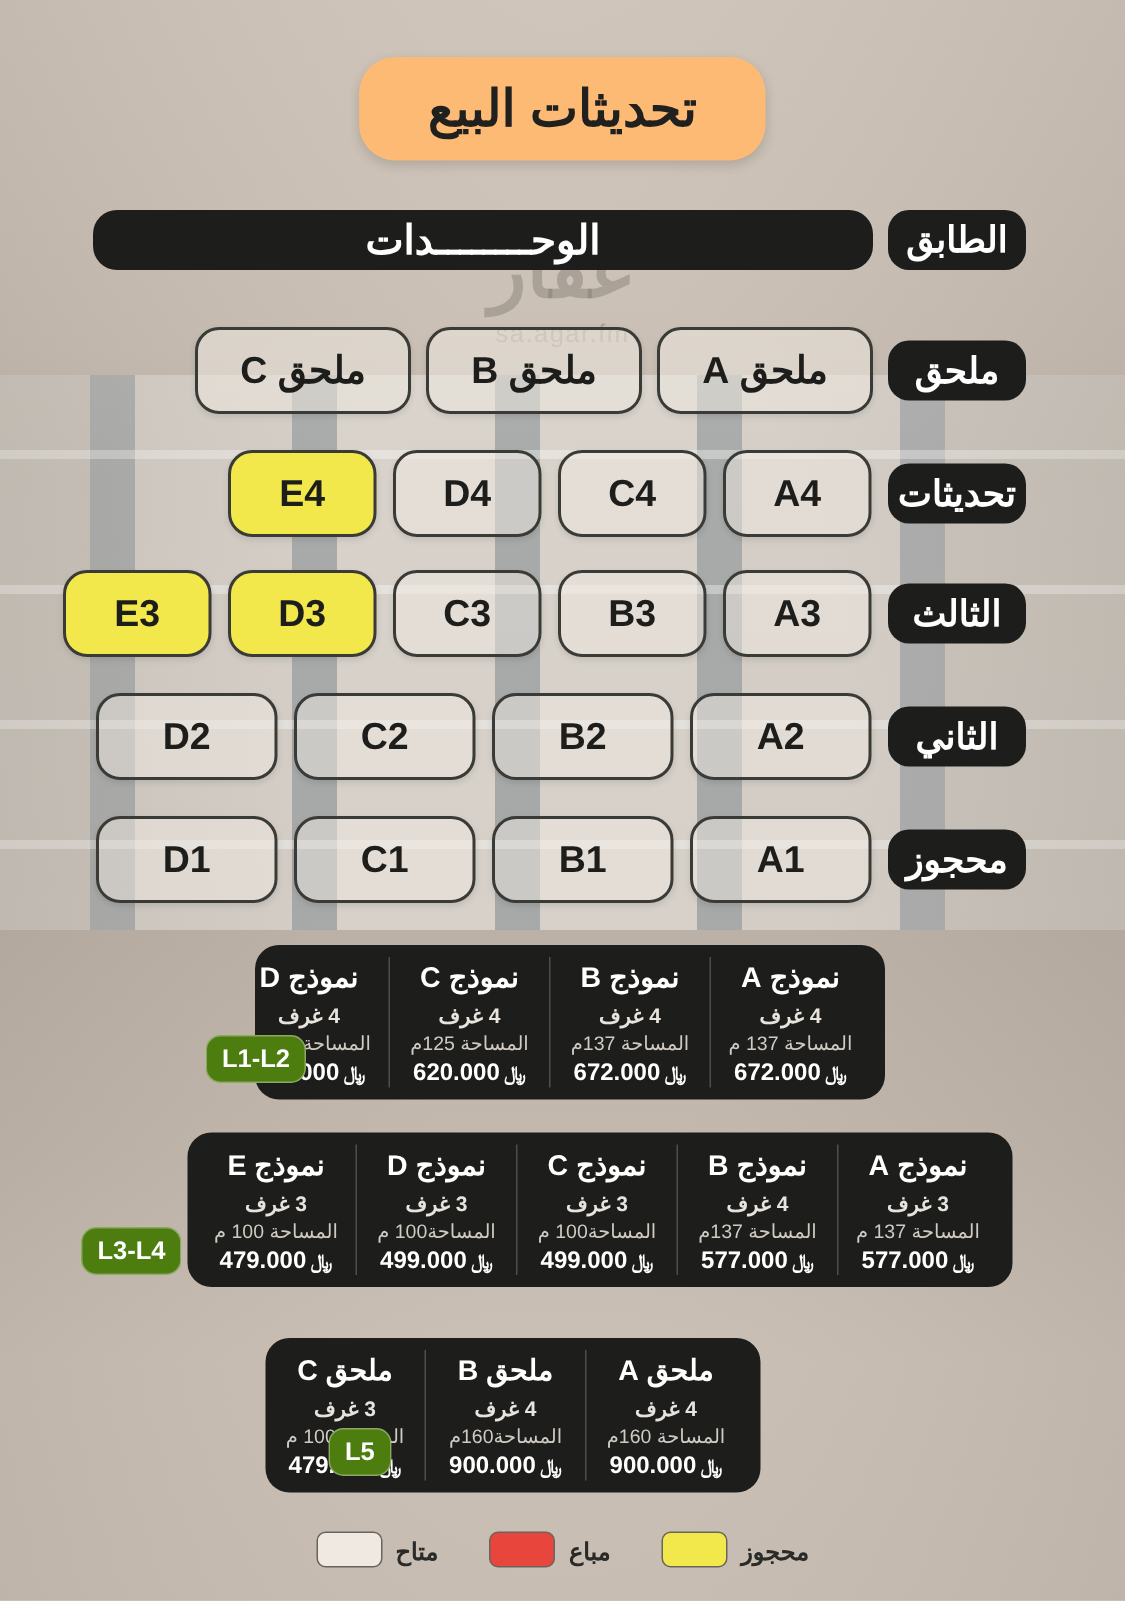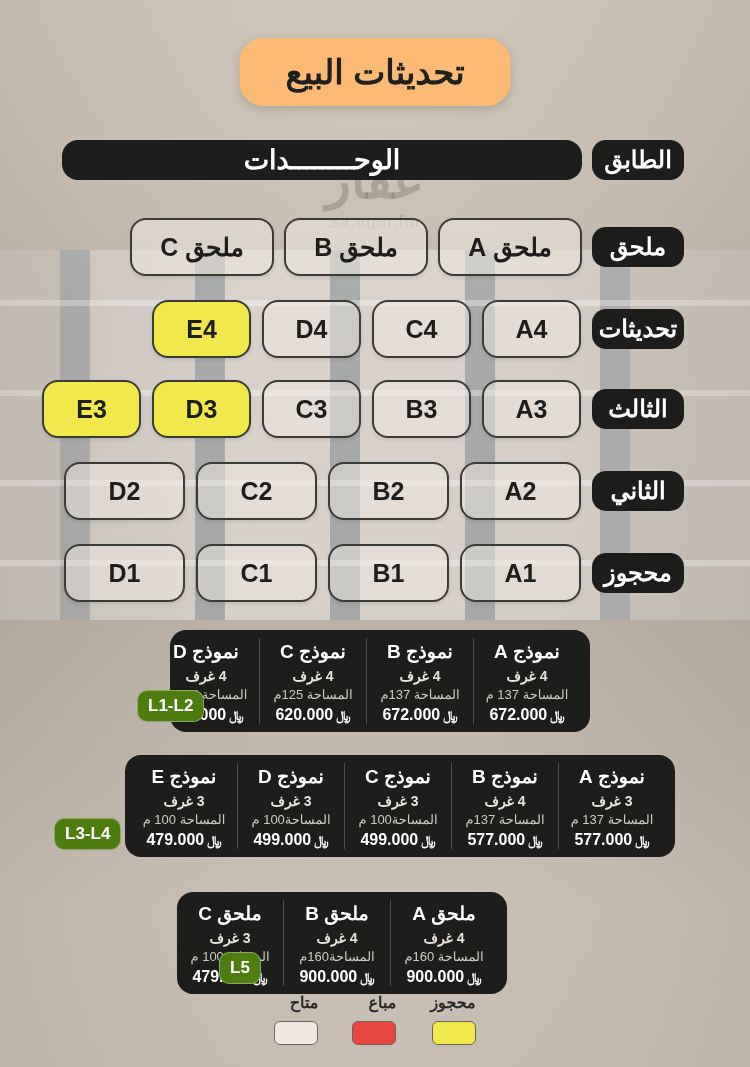--- a/index.html
+++ b/index.html
@@ -87,21 +87,21 @@
   .tcol .p{font-size:16px;font-weight:bold;}
   .tcol .p .sr{font-size:13px;margin-left:3px;}
   .tag{
     position:absolute;background:#4d7c0f;border:1px solid rgba(255,255,255,.35);
     border-radius:10px;color:#fff;font-size:17px;font-weight:bold;
     padding:5px 10px;direction:ltr;
   }
 
   
   .legend{position:absolute;bottom:22px;left:0;right:0;display:flex;justify-content:center;gap:34px;direction:rtl;align-items:center;}
-  .lg{display:flex;align-items:flex-start;gap:9px;direction:rtl;flex-direction:column;}
+  .lg{display:flex;align-items:flex-end;gap:9px;direction:rtl;}
   .lg .sw{width:42px;height:22px;border-radius:6px;border:1px solid #6a645c;}
   .lg .tx{font-size:16px;color:#2a2a28;font-weight:bold;}
 </style>
 </head>
 <body>
 
 <div id="wrap">
 
   <div id="bg">
     <div class="bld"></div>

